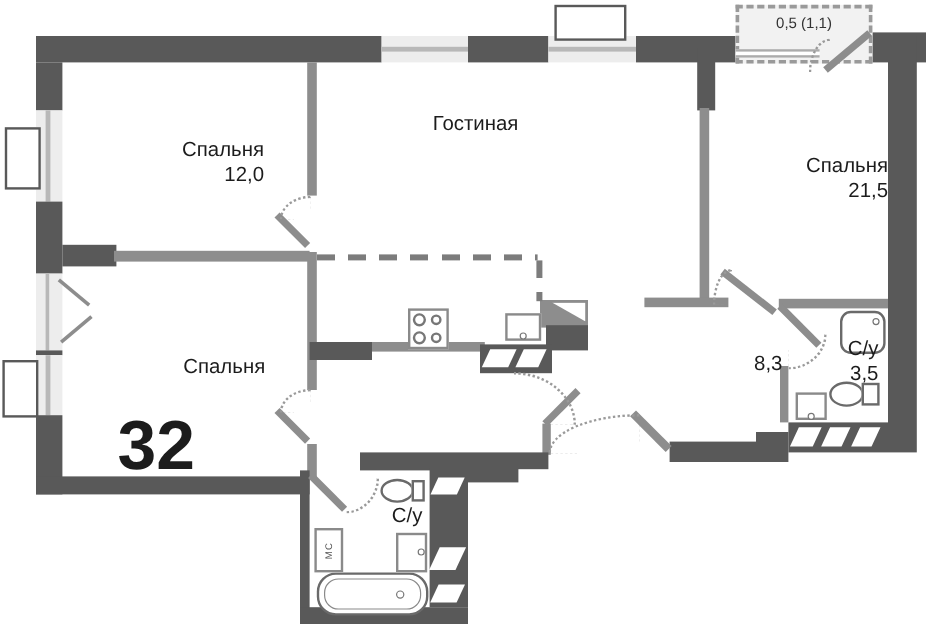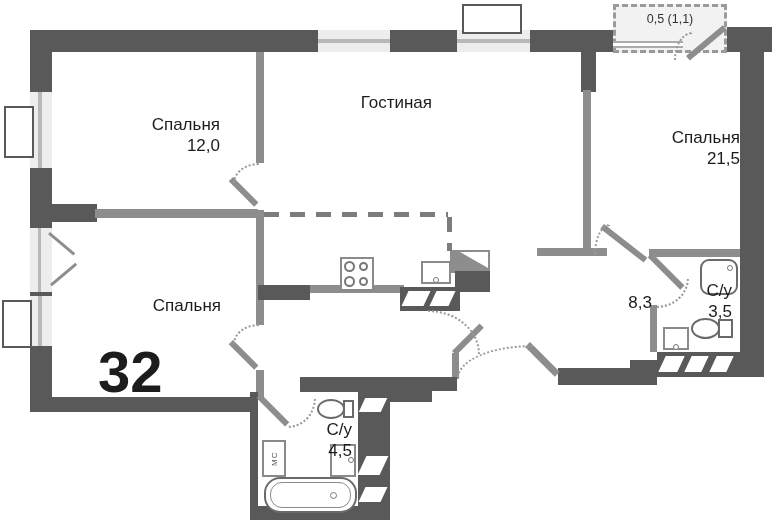--- a/index.html
+++ b/index.html
@@ -175,21 +175,20 @@
   <div class="room-label" style="left:266px;top:224px;width:130px;">
   </div>
   <div class="room-label" style="left:101px;top:295px;width:120px;">
     <div class="rn">Спальня</div>
   </div>
   <div class="room-label" style="left:522px;top:292px;width:130px;">
     <div class="ra">8,3</div>
   </div>
   <div class="room-label" style="left:272px;top:419px;width:80px;">
     <div class="rn">С/у</div>
-    <div class="ra">4,5</div>
   </div>
   <div class="room-label" style="left:658px;top:280px;width:74px;">
     <div class="rn">С/у</div>
     <div class="ra">3,5</div>
   </div>
 
   <div id="apt-number">32</div>
 
 </div>
 

